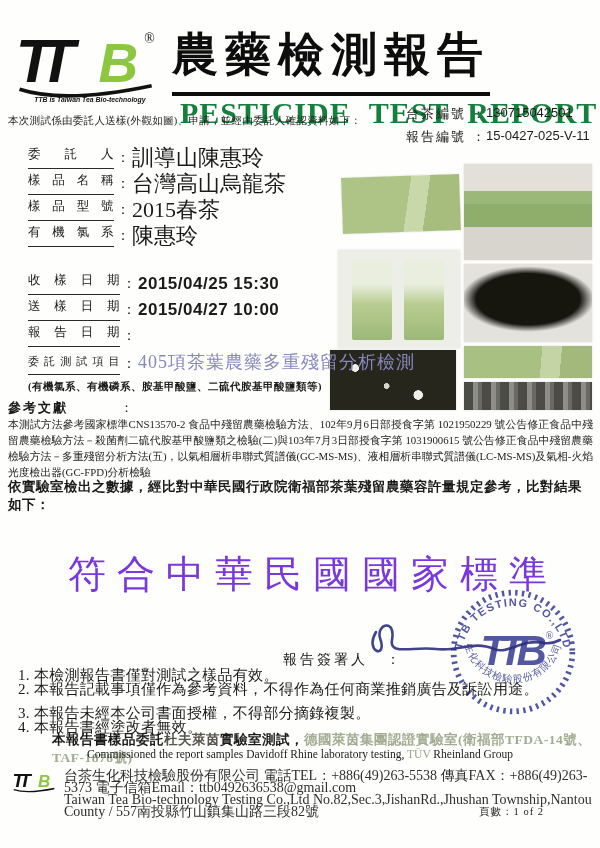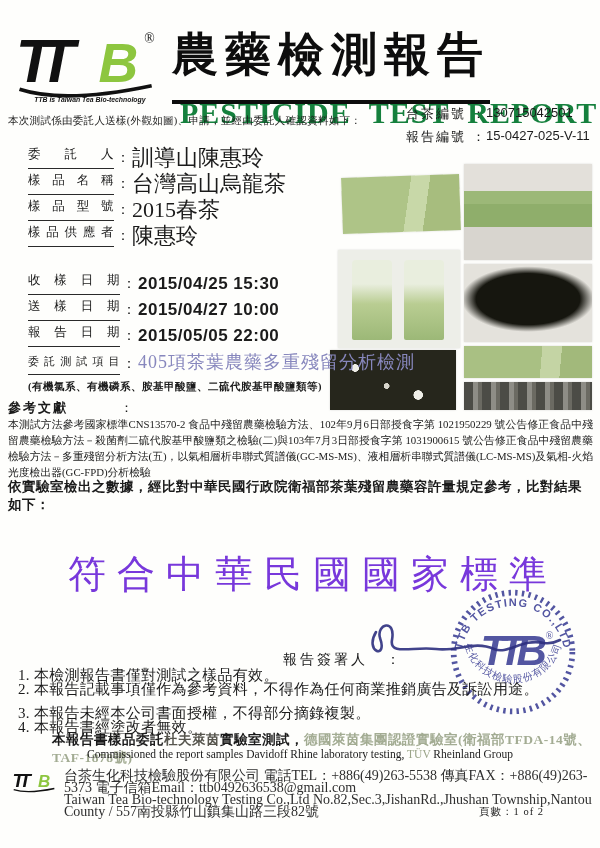--- a/index.html
+++ b/index.html
@@ -7,21 +7,21 @@
     position:relative;width:600px;height:848px;margin:0 auto;
     background:#fefefc;overflow:hidden;
     font-family:"Liberation Serif","DejaVu Serif",serif;color:#1b1b1b;
   }
 
   
   .logo-svg{position:absolute;left:14px;top:24px;width:156px;height:94px;}
   .title-zh{
     position:absolute;left:172px;top:26px;font-size:46px;font-weight:bold;
     letter-spacing:7px;color:#0d0d0d;border-bottom:4px solid #0d0d0d;
-    padding-bottom:16px;line-height:1.25;
+    padding-bottom:8px;line-height:1.25;
   }
   .title-en{
     position:absolute;left:180px;top:96px;font-family:Liberation Serif, serif;
     font-size:30px;font-weight:bold;letter-spacing:1px;word-spacing:10px;color:#15803d;
   }
   .intro{position:absolute;left:8px;top:114px;font-size:10.5px;letter-spacing:.3px;}
   .refs{position:absolute;left:406px;top:105px;font-size:13px;}
   .refs .rrow{display:flex;margin-bottom:5px;}
   .refs .rlabel{width:66px;letter-spacing:2px;}
   .refs .rsep{width:14px;}
@@ -136,21 +136,21 @@
     <span class="flabel">樣品名稱</span>
     <span class="fcolon">：</span>
     <span class="fvalue">台灣高山烏龍茶</span>
   </div>
   <div class="field-row" style="top:198px">
     <span class="flabel">樣品型號</span>
     <span class="fcolon">：</span>
     <span class="fvalue">2015春茶</span>
   </div>
   <div class="field-row" style="top:224px">
-    <span class="flabel">樣品供應者</span>
+    <span class="flabel">有機氯系</span>
     <span class="fcolon">：</span>
     <span class="fvalue">陳惠玲</span>
   </div>
 
   <div class="photos">
     <div class="tile t-label1"></div>
     <div class="tile t-packets"></div>
     <div class="tile t-pouches">
       <div class="pouch p1"></div>
       <div class="pouch p2"></div>
@@ -167,21 +167,20 @@
     <span class="dvalue">2015/04/25  15:30</span>
   </div>
   <div class="field-row" style="top:298px">
     <span class="flabel" style="width:92px">送 樣 日 期</span>
     <span class="fcolon">：</span>
     <span class="dvalue">2015/04/27  10:00</span>
   </div>
   <div class="field-row" style="top:324px">
     <span class="flabel" style="width:92px">報 告 日 期</span>
     <span class="fcolon">：</span>
-    <span class="dvalue">2015/05/05  22:00</span>
   </div>
   <div class="field-row" style="top:350px">
     <span class="flabel" style="width:92px;font-size:11px">委託測試項目</span>
     <span class="fcolon">：</span>
     <span class="tvalue">405項茶葉農藥多重殘留分析檢測</span>
   </div>
   <div class="fnote">(有機氯系、有機磷系、胺基甲酸鹽、二硫代胺基甲酸鹽類等)</div>
 
   <div class="ref-head">
     <span>參考文獻</span><span class="hcolon">：</span>

